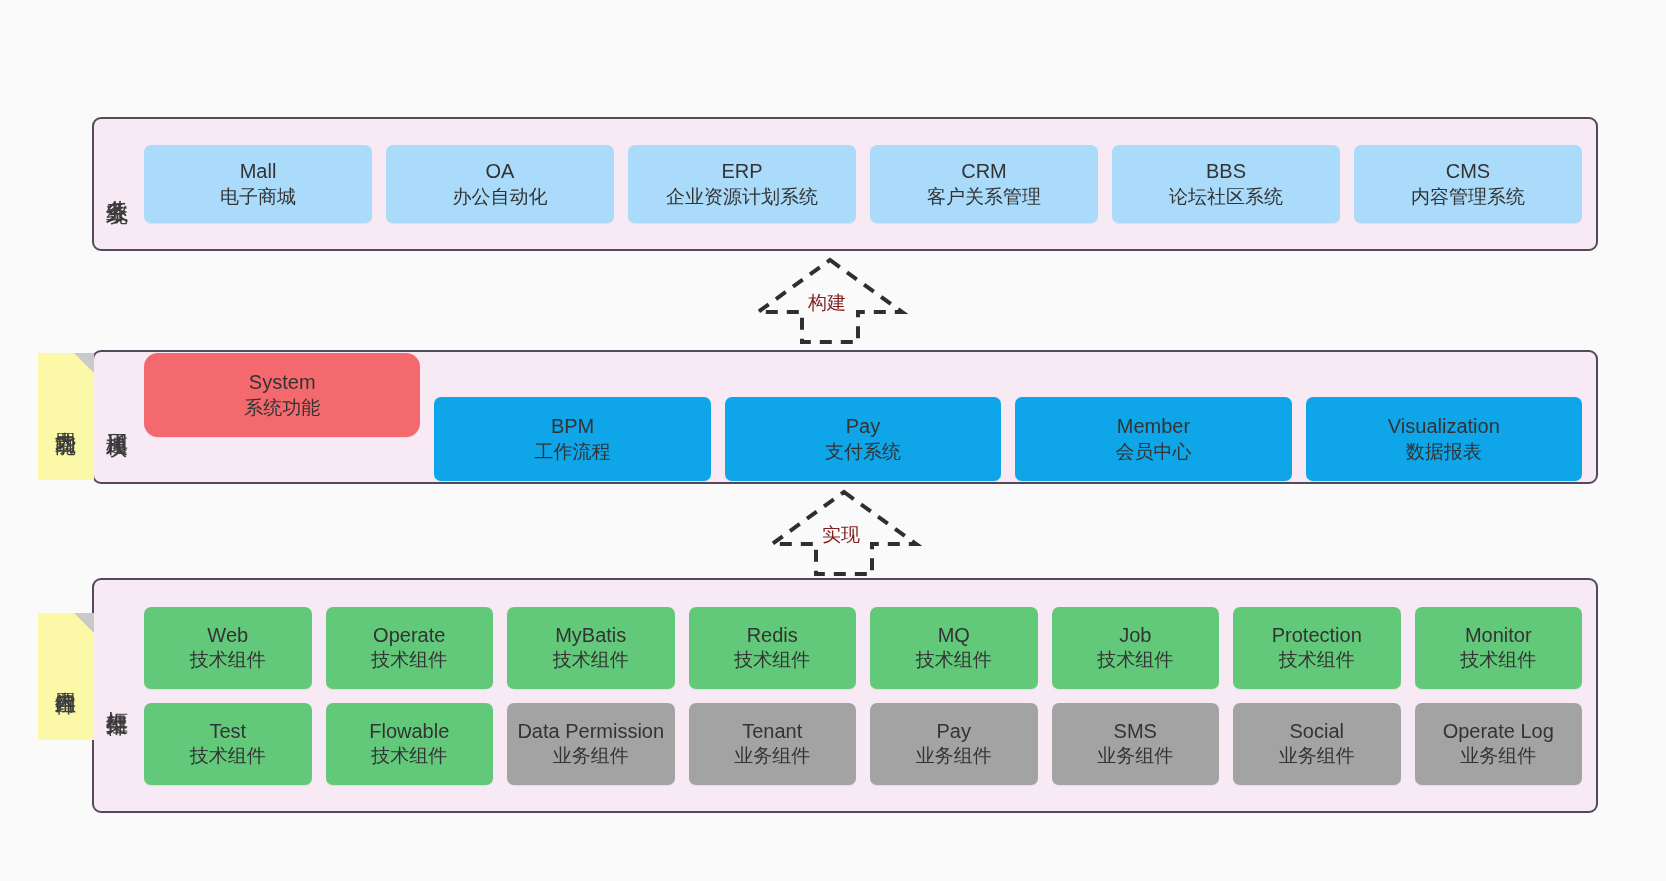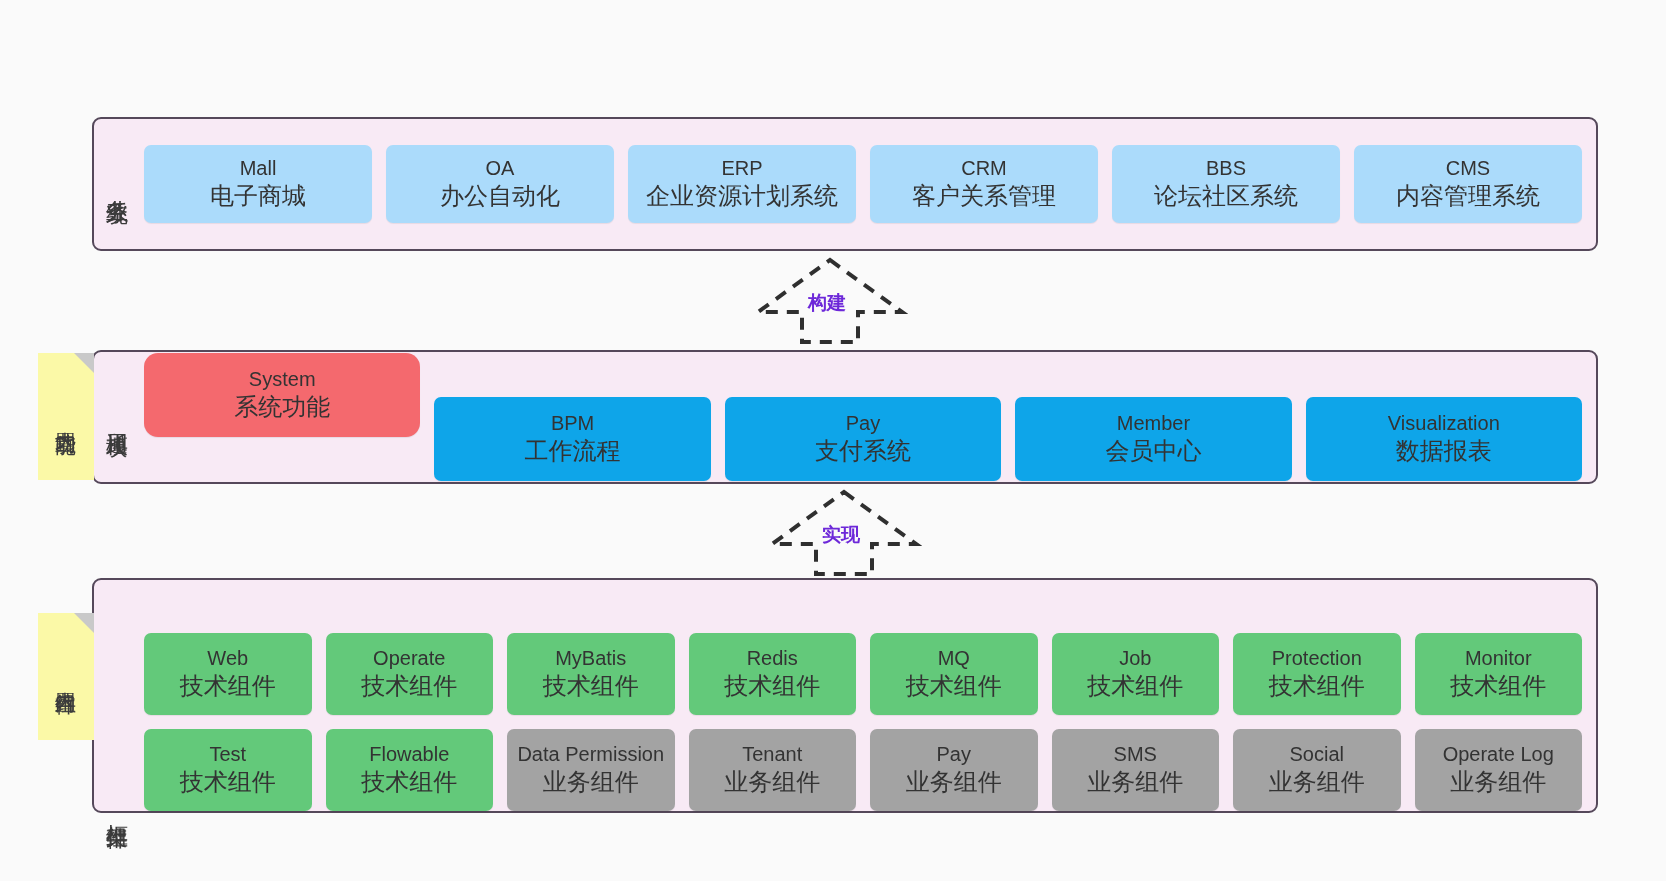--- a/index.html
+++ b/index.html
@@ -72,21 +72,21 @@
     flex-direction: column;
     align-items: center;
     justify-content: center;
     text-align: center;
     line-height: 1.26;
     padding: 6px 4px;
     color: #333333;
     box-shadow: 0 1px 1px rgba(0,0,0,0.07);
   }
   .card .t1 { font-size: 20px; }
-  .card .t2 { font-size: 24px; }
+  .card .t2 { font-size: 19px; }
 
   .c-blue       { background: #ABDBFB; }
   .c-red        { background: #F4696E; border-radius: 14px; }
   .c-pink       { background: #0ea5e9; margin-top: 44px; }
   .c-green      { background: #63C97A; }
   .c-lightgreen { background: #a3a3a3; }
 
   
   .biz .card   { height: 78px; }
   .mod .card   { height: 84px; }
@@ -119,25 +119,24 @@
   }
 
   
   .arrow {
     position: absolute;
     z-index: 2;
   }
   .arrow-label {
     position: absolute;
     font-size: 19px;
-    color: #6d28d9;
+    color: #7f1d1d;
     background: transparent;
     white-space: nowrap;
     z-index: 4;
-    font-weight: bold;
   }
 </style>
 </head>
 <body>
 
 <div id="canvas">
 
   <div class="layer biz" id="layer-business-system" style="left:92px; top:117px; width:1506px; height:134px;">
     <div class="layer-title">业务系统</div>
     <div class="layer-body">
@@ -211,21 +210,21 @@
   <svg class="arrow" style="left:766px; top:488px; width:156px; height:90px;" viewBox="0 0 156 90" xmlns="http://www.w3.org/2000/svg">
     <path d="M78 4 L150 56 L106 56 L106 86 L50 86 L50 56 L6 56 Z" fill="none" stroke="#2f2f2f" stroke-width="4" stroke-dasharray="12,9" stroke-linejoin="miter"></path>
   </svg>
   <div class="arrow-label" style="left:822px; top:522px;">实现</div>
 
   <div class="note" style="left:38px; top:613px; height:127px;">
     <span class="fold"></span>
     <span>内置组件</span>
   </div>
 
-  <div class="layer fw" id="layer-framework-component" style="left:92px; top:578px; width:1506px; height:235px;align-items:flex-end;">
+  <div class="layer fw" id="layer-framework-component" style="left:92px; top:578px; width:1506px; height:235px;">
     <div class="layer-title">框架组件</div>
     <div class="layer-body">
 
       <div class="row">
         <div class="card c-green">
           <span class="t1">Web</span>
           <span class="t2">技术组件</span>
         </div>
         <div class="card c-green">
           <span class="t1">Operate</span>

